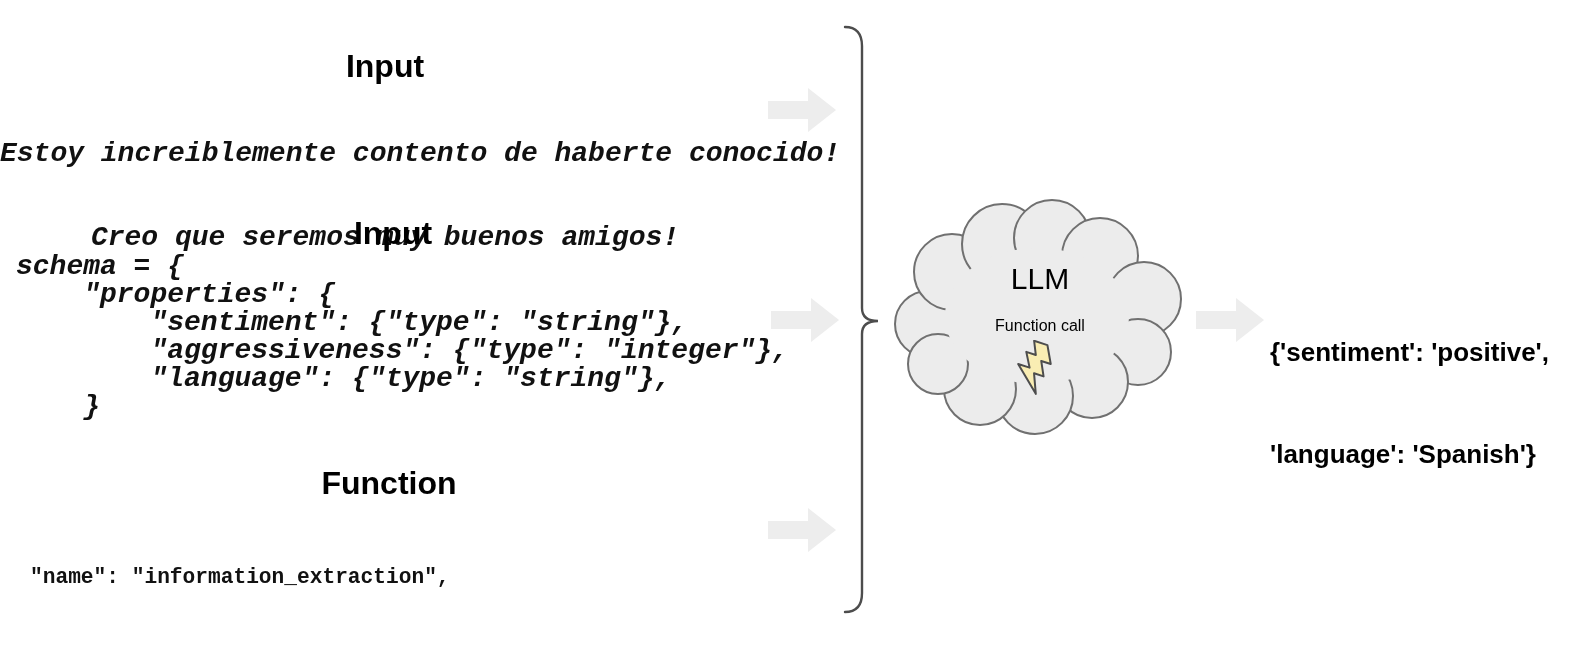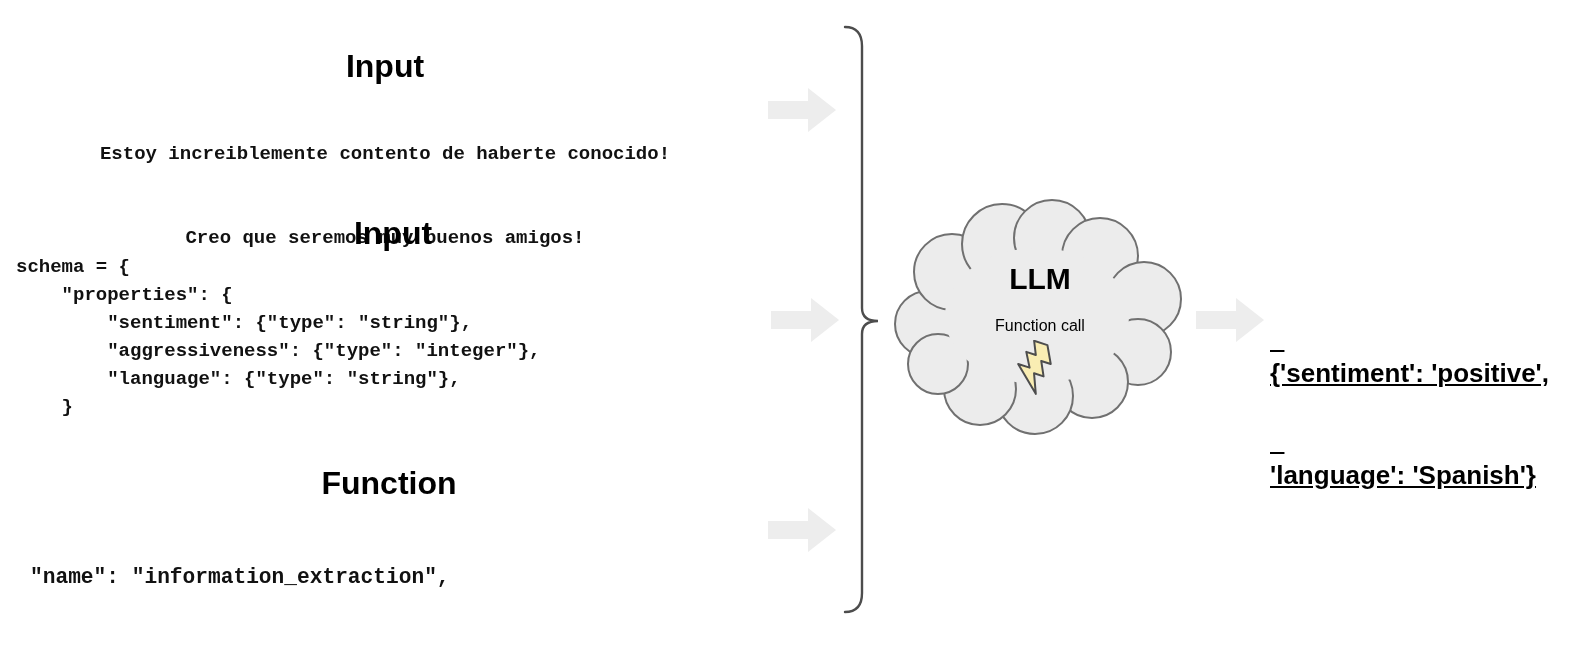--- a/index.html
+++ b/index.html
@@ -8,28 +8,28 @@
     font-family:"Liberation Sans",sans-serif;color:#000;overflow:hidden;
   }
   .abs{position:absolute;}
   .section-title{
     width:770px;text-align:center;font-weight:bold;font-size:32px;line-height:1;
   }
   .mono{
     font-family:"Liberation Mono",monospace;font-weight:bold;
     white-space:pre;color:#111;
   }
-  .code-lg{font-size:19px;line-height:28px;}
+  .code-lg{font-size:28px;line-height:28px;font-style:italic;}
   .code-sm{font-size:21.2px;line-height:37.6px;}
   .input-code{width:770px;text-align:center;}
   .out-text{
     font-weight:bold;font-size:26px;line-height:34px;white-space:pre;
   }
   .cloud-label{width:324px;text-align:center;}
-  .llm-title{font-weight:bold;font-size:30px;line-height:1;}
+  .llm-title{font-weight:normal;font-size:30px;line-height:1;}
   .llm-sub{font-weight:normal;font-size:16px;line-height:1;}
   svg{display:block;}
 </style>
 </head>
 <body style="background: rgb(255, 255, 255);">
 
 <div class="abs section-title" style="left:0;top:50px;">Input</div>
 <div class="abs mono code-lg input-code" style="left:0;top:84px;">
   <div>Estoy increiblemente contento de haberte conocido!</div>
   <div>Creo que seremos muy buenos amigos!</div>
@@ -86,16 +86,16 @@
 <div class="abs cloud-label llm-sub" style="left:878px;top:318px;">Function call</div>
 
 <svg class="abs" style="left:1008px;top:340px;" width="52" height="56" viewBox="0 0 52 56">
   <polygon points="26,0 12,0 18,13 8,13 16,27 4,27 30,50 22,31 32,31 25,17 35,17" transform="translate(6,2) rotate(18 20 25)" stroke-width="2" stroke-linejoin="round" fill="#f9edb3" stroke="#4d4d4d"></polygon>
 </svg>
 
 <svg class="abs" style="left:1196px;top:298px;" width="68" height="44" viewBox="0 0 68 44">
   <polygon points="0,13 40,13 40,0 68,22 40,44 40,31 0,31" fill="#ededed"></polygon>
 </svg>
 
-<div class="abs out-text" style="left:1270px;top:288px;text-decoration:underline;">
+<div class="abs out-text" style="left:1270px;top:267px;">
   <div>{'sentiment': 'positive',</div>
   <div>'language': 'Spanish'}</div>
 </div>
 
 </body></html>

